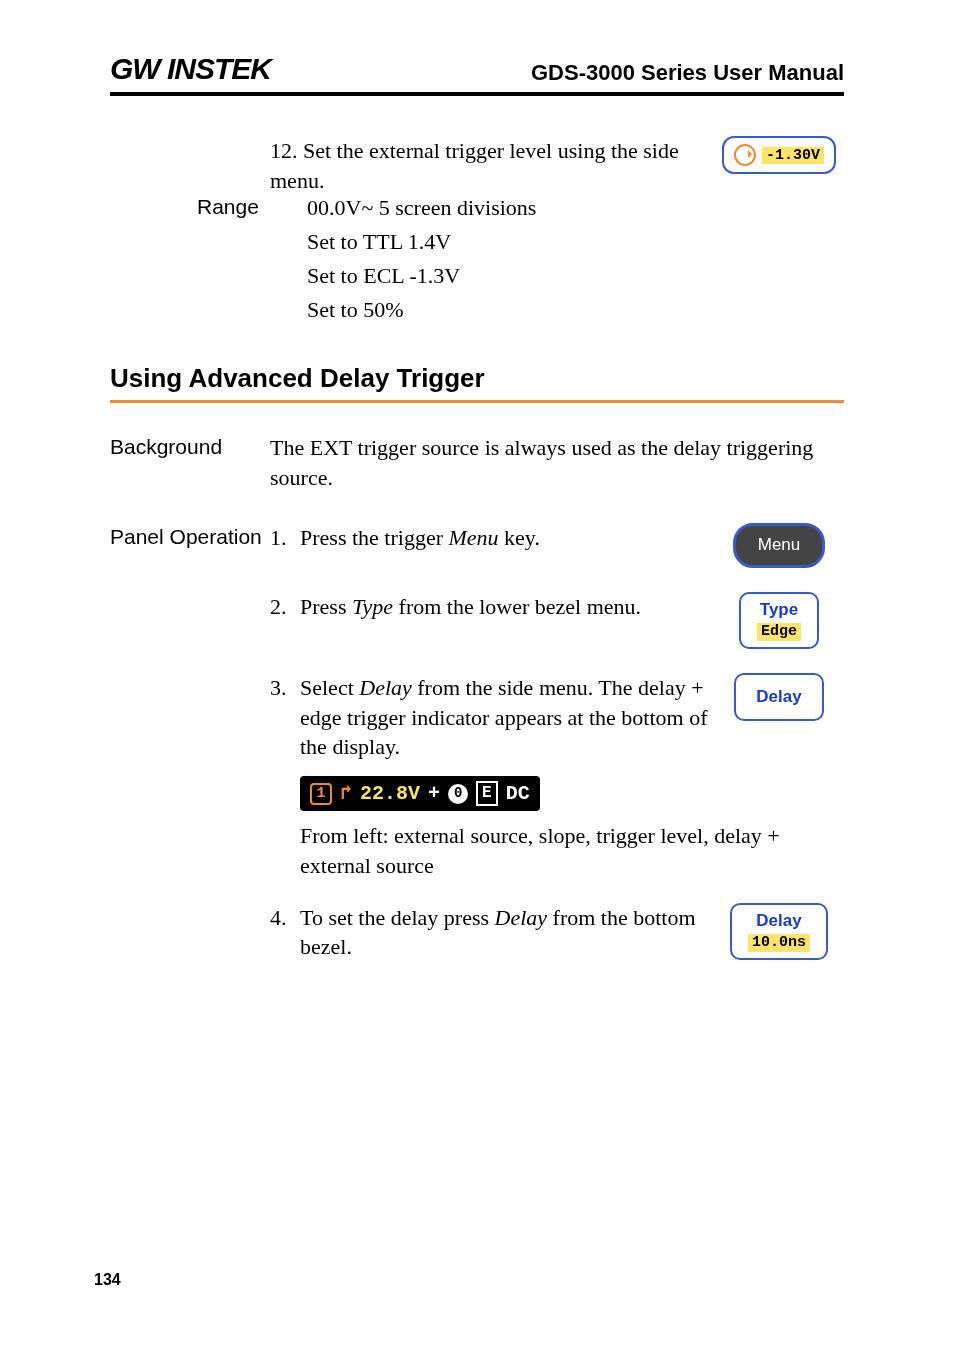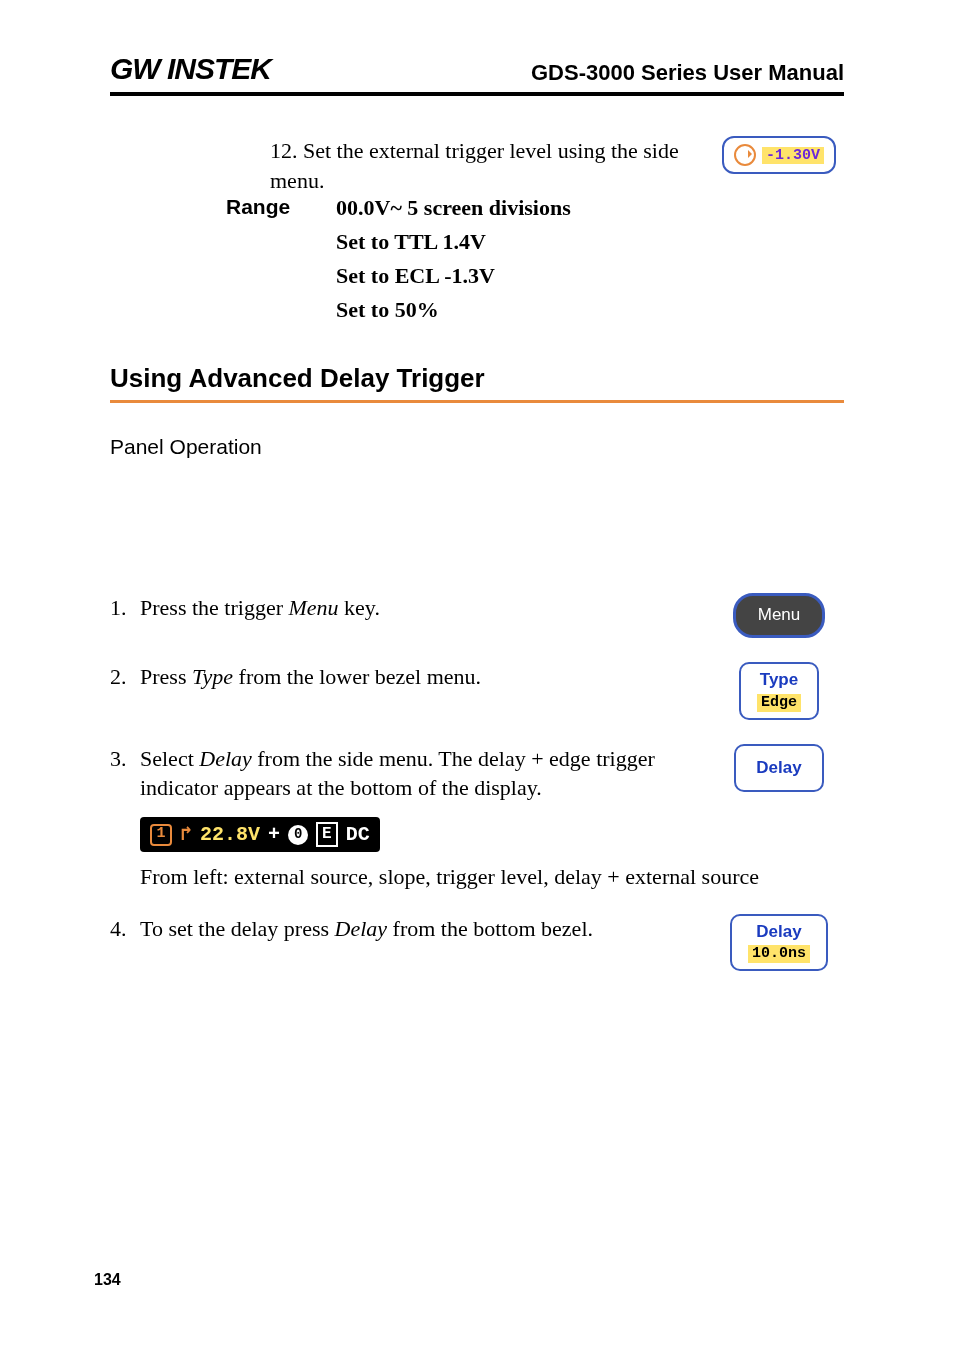--- a/index.html
+++ b/index.html
@@ -50,24 +50,23 @@
     line-height: 1.35;
   }
   .img-col {
     flex: 0 0 130px;
     display: flex;
     justify-content: center;
     align-items: flex-start;
   }
   .range-row {
     display: flex;
-    margin-left: 116px;
+    margin-left: 87px;
     margin-bottom: 8px;
     font-size: 22px;
-    font-weight: bold;
   }
   .range-label {
     width: 110px;
     font-family: Arial, sans-serif;
     font-size: 21px;
   }
   .range-val { flex: 1; }
   .section-heading {
     font-family: Arial, sans-serif;
     font-size: 26px;
@@ -109,21 +108,21 @@
   }
   .knob-icon::after {
     content: "";
     position: absolute;
     right: -2px; top: 4px;
     border: 4px solid transparent;
     border-left-color: #e98a3c;
   }
   .knob-val {
     background: #ffe36a;
-    color: #6d28d9;
+    color: #000000;
     font-family: 'Courier New', monospace;
     font-size: 15px;
     padding: 0 4px;
     font-weight: bold;
   }
   .menu-btn {
     background: #444;
     color: #fff;
     border: 3px solid #3a5bbf;
     border-radius: 20px;
@@ -239,22 +238,26 @@
     <div class="range-label"></div>
     <div class="range-val">Set to ECL -1.3V</div>
   </div>
   <div class="range-row">
     <div class="range-label"></div>
     <div class="range-val">Set to 50%</div>
   </div>
 
   <h2 class="section-heading">Using Advanced Delay Trigger</h2>
 
-
-  <div class="para-row" style="margin-bottom:10px;flex-direction:column;">
+  <div class="para-row">
+    <div class="label-col">Background</div>
+    <div class="para-body">The EXT trigger source is always used as the delay triggering source.</div>
+  </div>
+
+  <div class="para-row" style="margin-bottom:10px;">
     <div class="label-col">Panel Operation</div>
     <div class="para-body" style="padding-right:0;">
 
       
       <div class="ol-item">
         <div class="ol-num">1.</div>
         <div class="ol-text">
           <span>Press the trigger </span><em class="kw">Menu</em><span> key.</span>
         </div>
         <div class="ol-graphic">

